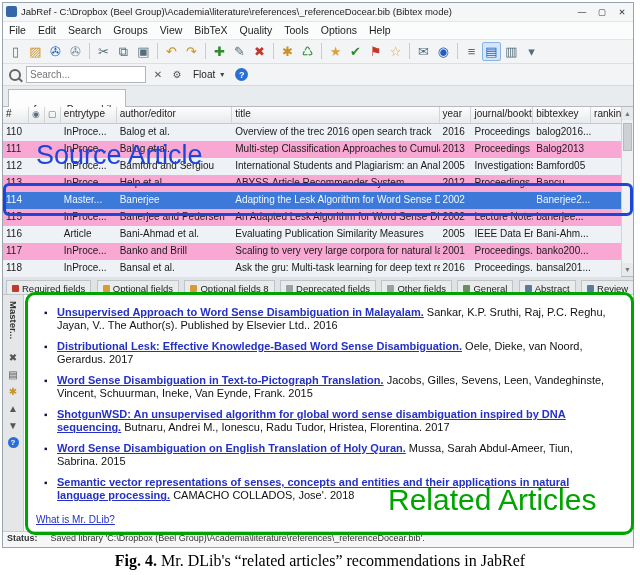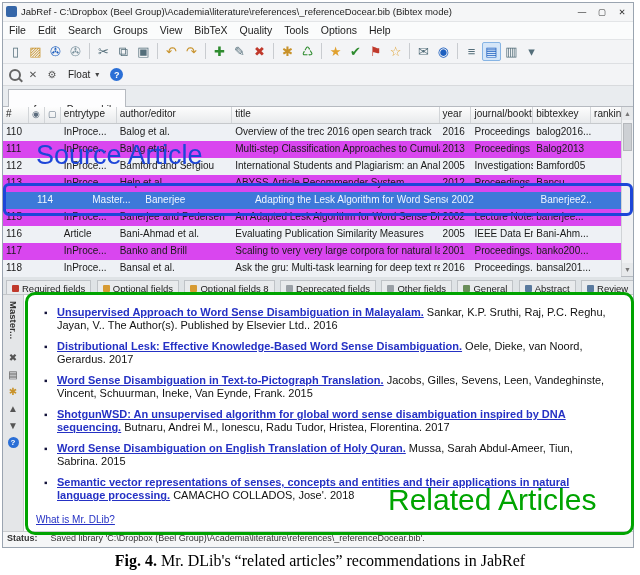--- a/index.html
+++ b/index.html
@@ -33,23 +33,23 @@
   
   .tabbar{height:20px;background:#e9ecef;border-bottom:1px solid #b6bac0;}
   .ftab{display:inline-block;margin:3px 0 0 5px;border:1px solid #b6bac0;border-bottom:none;background:#fdfdfe;
         padding:14px 10px 3px;font-size:10px;color:#222;}
   
   .tablewrap{position:relative;height:169px;}
   .theader{height:16px;display:flex;margin-right:12px;background:linear-gradient(#fdfdfd,#e8eaec);border-bottom:1px solid #c6c9cc;}
   .th{box-sizing:border-box;border-right:1px solid #d2d5d8;font-size:10px;color:#222;padding:1px 0 0 3px;
       white-space:nowrap;overflow:hidden;}
   .tbody{margin-right:12px;}
-  .trow{height:17px;display:flex;background:#d946ef;}
+  .trow{height:17px;display:flex;background:#f9a8d4;}
   .tbody .trow:nth-child(odd){background:#eef1f5;}
-  .tbody .trow.sel{background:#3d79d9;padding-left:31px;}
+  .tbody .trow.sel{background:#3d79d9;}
   .tbody .trow.sel .tc{color:#eef6ff;}
   .tc{box-sizing:border-box;font-size:10px;color:#1a1a1a;padding:2px 0 0 3px;white-space:nowrap;overflow:hidden;}
   .c-num{width:26px;} .c-ic1{width:16px;} .c-ic2{width:16px;} .c-type{width:56px;} .c-auth{width:116px;}
   .c-title{width:208px;} .c-year{width:32px;} .c-jour{width:62px;} .c-key{width:58px;} .c-rank{width:30px;border-right:none;}
   .hic{font-size:9px;color:#5a6b7d;}
   .vscroll{position:absolute;top:0;right:0;width:12px;height:169px;background:#f0f1f3;border-left:1px solid #d0d3d6;box-sizing:border-box;}
   .sbtn{height:13px;text-align:center;font-size:7px;color:#777;line-height:13px;background:#e7e9eb;}
   .sbtn.down{position:absolute;bottom:0;left:0;right:0;}
   .sthumb{position:absolute;top:16px;left:1px;right:1px;height:26px;background:#cdd0d4;border:1px solid #b5b8bc;}
   
@@ -141,20 +141,21 @@
     <span class="tbi" style="color:#1d5fbf">◉</span>
     <span class="tbsep"></span>
     <span class="tbi" style="color:#546e7a">≡</span>
     <span class="tbi active" style="color:#1d5fbf">▤</span>
     <span class="tbi" style="color:#546e7a">▥</span>
     <span class="tbi" style="color:#546e7a">▾</span>
   </div>
 
   <div class="searchrow">
     <span class="mag"></span>
+    <input class="searchinput" type="text" placeholder="Search..." style="">
     <span class="smallic">✕</span>
     <span class="smallic">⚙</span>
     <span class="floatlbl">Float</span>
     <span class="caret">▾</span>
     <span class="helpdot">?</span>
   </div>
 
   <div class="tabbar">
     <span class="ftab">_referenceDocear.bib</span>
   </div>

